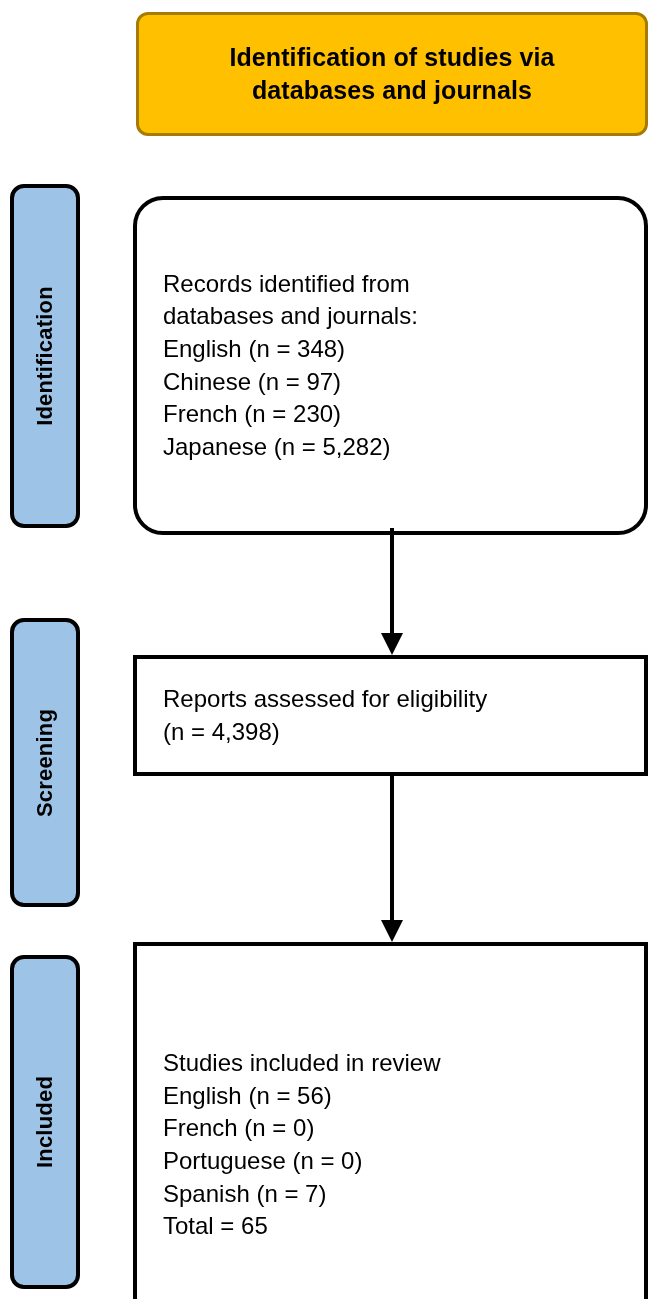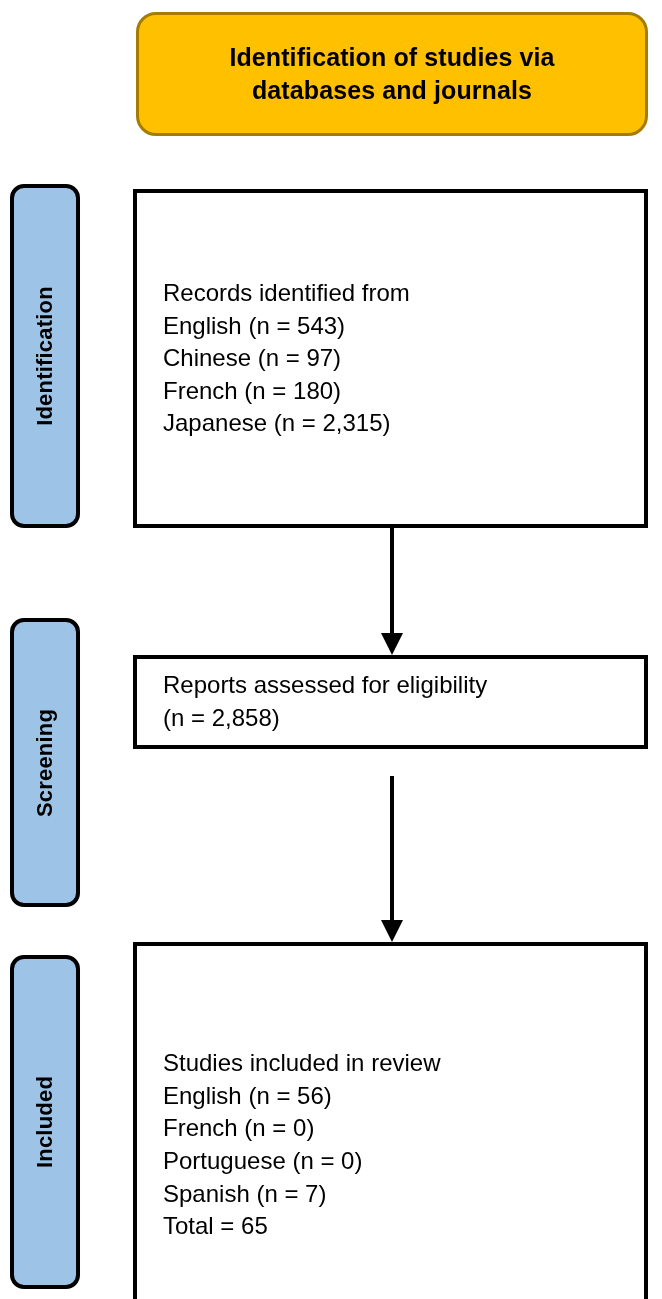--- a/index.html
+++ b/index.html
@@ -21,21 +21,21 @@
   
   .header-banner {
     position: absolute;
     left: 136px;
     top: 12px;
     width: 512px;
     height: 124px;
     box-sizing: border-box;
     background: #FFC000;
     border: 3px solid #A67C00;
-    border-radius: 20px;
+    border-radius: 12px;
     display: flex;
     align-items: center;
     justify-content: center;
     text-align: center;
   }
   .header-banner .header-text {
     font-size: 25px;
     font-weight: bold;
     color: #000000;
     line-height: 1.32;
@@ -82,22 +82,22 @@
   }
   .content-box .box-lines {
     padding: 0 26px;
   }
   .content-box .box-line {
     font-size: 24px;
     color: #000000;
     line-height: 1.36;
     white-space: pre;
   }
-  #box-identification { top: 189px; height: 339px; }
-  #box-screening      { top: 655px; height: 94px; }
+  #box-identification { top: 196px; height: 339px; border-radius: 30px; }
+  #box-screening      { top: 655px; height: 121px; }
   #box-included       { top: 942px; height: 406px; }
 
   
   .arrow {
     position: absolute;
     left: 381px;
     width: 22px;
   }
   .arrow .arrow-shaft {
     position: absolute;
@@ -138,36 +138,37 @@
     <span class="stage-label">Screening</span>
   </div>
 
   <div class="stage-tab" id="tab-included">
     <span class="stage-label">Included</span>
   </div>
 
   <div class="content-box" id="box-identification">
     <div class="box-lines">
       <div class="box-line">Records identified from</div>
-      <div class="box-line">English (n = 543)</div>
+      <div class="box-line">databases and journals:</div>
+      <div class="box-line">English (n = 348)</div>
       <div class="box-line">Chinese (n = 97)</div>
-      <div class="box-line">French (n = 180)</div>
-      <div class="box-line">Japanese (n = 2,315)</div>
+      <div class="box-line">French (n = 230)</div>
+      <div class="box-line">Japanese (n = 5,282)</div>
     </div>
   </div>
 
   <div class="arrow" id="arrow-ident-to-screening">
     <div class="arrow-shaft"></div>
     <div class="arrow-head"></div>
   </div>
 
   <div class="content-box" id="box-screening">
     <div class="box-lines">
       <div class="box-line">Reports assessed for eligibility</div>
-      <div class="box-line">(n = 2,858)</div>
+      <div class="box-line">(n = 4,398)</div>
     </div>
   </div>
 
   <div class="arrow" id="arrow-screening-to-included">
     <div class="arrow-shaft"></div>
     <div class="arrow-head"></div>
   </div>
 
   <div class="content-box" id="box-included">
     <div class="box-lines">

